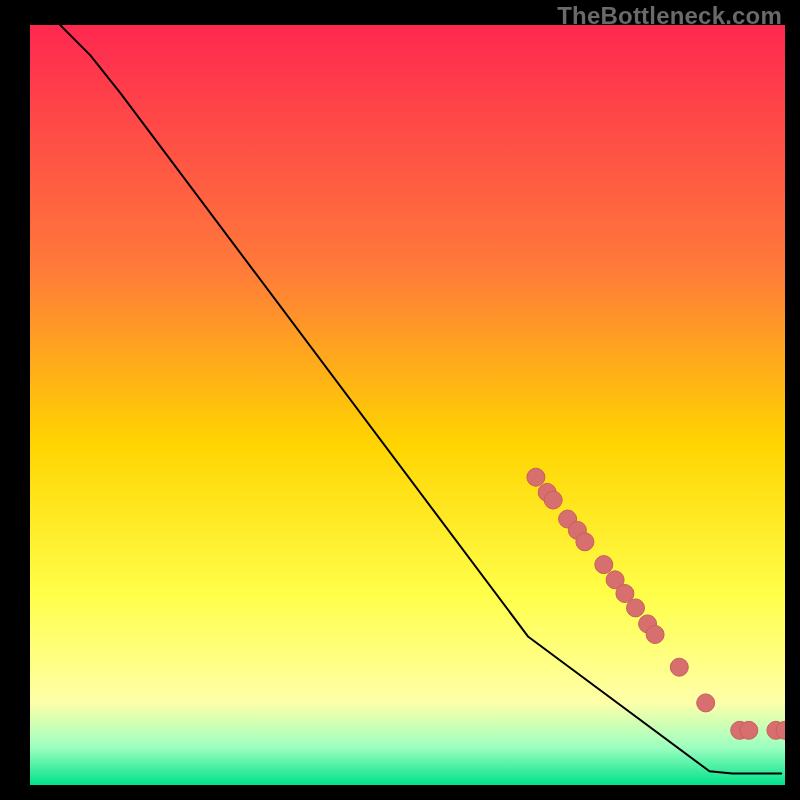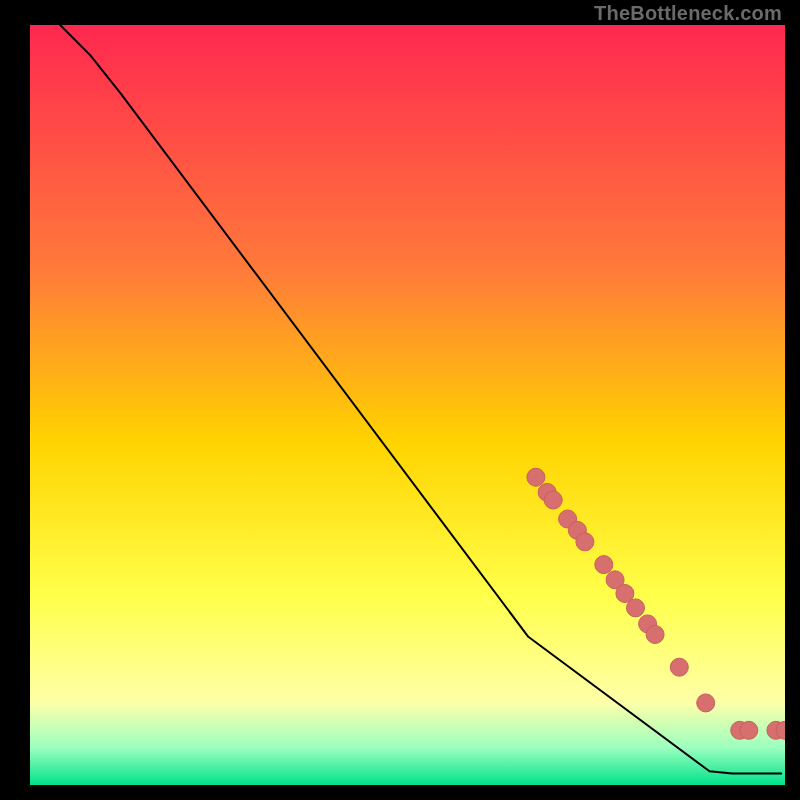--- a/index.html
+++ b/index.html
@@ -25,21 +25,21 @@
   }
   .gradient {
     position: absolute;
     left: 0; top: 0; width: 100%; height: 100%;
   }
   .watermark {
     position: absolute;
     top: 2px;
     right: 18px;
     font-family: Arial, Helvetica, sans-serif;
-    font-size: 20px;
+    font-size: 24px;
     font-weight: 600;
     color: #6a6a6a;
     letter-spacing: 0.2px;
     user-select: none;
   }
   svg { display:block; }
 </style>
 </head>
 <body>
 

